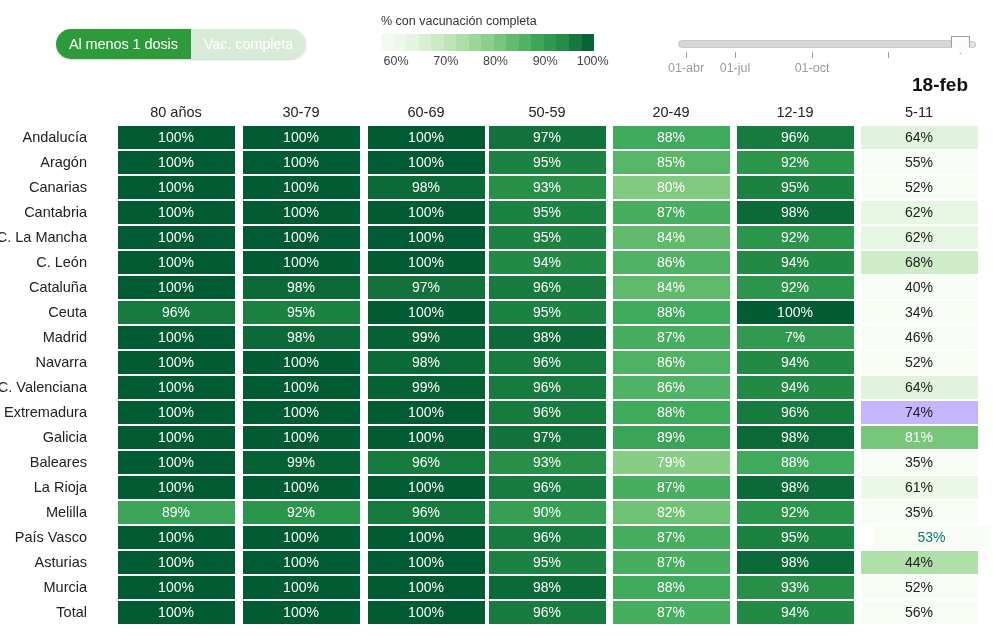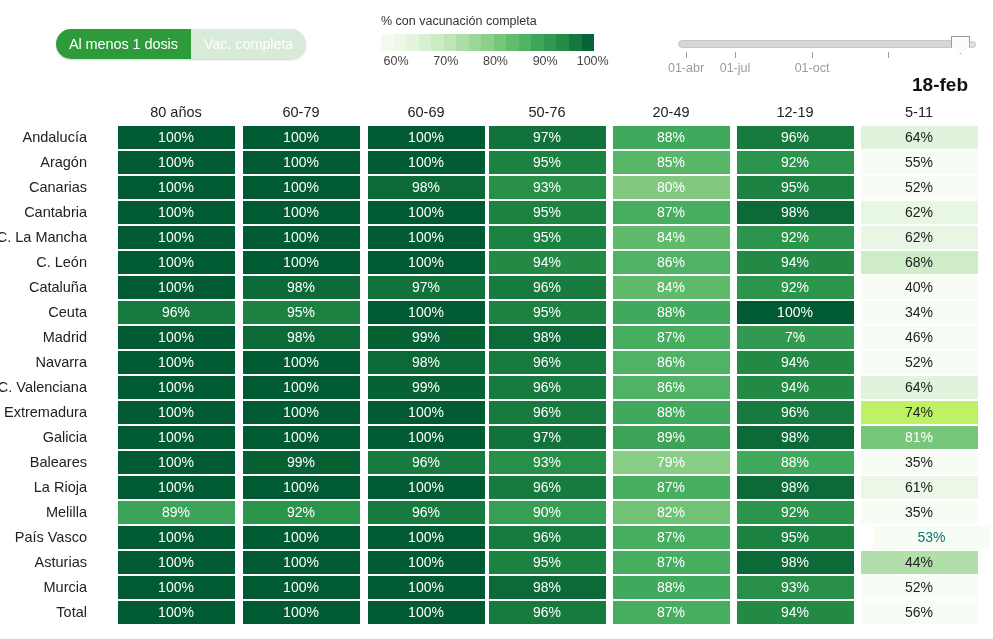--- a/index.html
+++ b/index.html
@@ -235,23 +235,23 @@
       <div class="slider-tick" style="left: 134px;"></div>
       <div class="slider-tick-label" style="left: 134px;">01-oct</div>
       <div class="slider-tick" style="left: 210px;"></div>
     </div>
 
 </div>
 
 <div id="table">
   <div id="col-headers">
       <div class="col-header" style="left: 117.5px; width: 117px;">80 años</div>
-      <div class="col-header" style="left: 242.5px; width: 117px;">60-79</div>
+      <div class="col-header" style="left: 242.5px; width: 117px;">30-79</div>
       <div class="col-header" style="left: 367.5px; width: 117px;">60-69</div>
-      <div class="col-header" style="left: 488.5px; width: 117px;">50-76</div>
+      <div class="col-header" style="left: 488.5px; width: 117px;">50-59</div>
       <div class="col-header" style="left: 612.5px; width: 117px;">20-49</div>
       <div class="col-header" style="left: 736.5px; width: 117px;">12-19</div>
       <div class="col-header" style="left: 860.5px; width: 117px;">5-11</div>
     </div>
   <div id="grid-body">
       <div class="grid-row">
         <div class="row-label">Andalucía</div>
         <div class="cell" style="left: 117.5px; width: 117px; background: rgb(0, 90, 50); color: rgb(255, 255, 255);">100%</div>
         <div class="cell" style="left: 242.5px; width: 117px; background: rgb(0, 90, 50); color: rgb(255, 255, 255);">100%</div>
         <div class="cell" style="left: 367.5px; width: 117px; background: rgb(0, 90, 50); color: rgb(255, 255, 255);">100%</div>
@@ -361,21 +361,21 @@
         <div class="cell" style="left: 860.5px; width: 117px; background: rgb(225, 243, 220); color: rgb(34, 34, 34);">64%</div>
       </div>
       <div class="grid-row">
         <div class="row-label">Extremadura</div>
         <div class="cell" style="left: 117.5px; width: 117px; background: rgb(0, 90, 50); color: rgb(255, 255, 255);">100%</div>
         <div class="cell" style="left: 242.5px; width: 117px; background: rgb(0, 90, 50); color: rgb(255, 255, 255);">100%</div>
         <div class="cell" style="left: 367.5px; width: 117px; background: rgb(0, 90, 50); color: rgb(255, 255, 255);">100%</div>
         <div class="cell" style="left: 488.5px; width: 117px; background: rgb(23, 122, 62); color: rgb(255, 255, 255);">96%</div>
         <div class="cell" style="left: 612.5px; width: 117px; background: rgb(64, 170, 92); color: rgb(255, 255, 255);">88%</div>
         <div class="cell" style="left: 736.5px; width: 117px; background: rgb(23, 122, 62); color: rgb(255, 255, 255);">96%</div>
-        <div class="cell" style="left: 860.5px; width: 117px; background: #bef264; color: rgb(34, 34, 34);">74%</div>
+        <div class="cell" style="left: 860.5px; width: 117px; background: #c4b5fd; color: rgb(34, 34, 34);">74%</div>
       </div>
       <div class="grid-row">
         <div class="row-label">Galicia</div>
         <div class="cell" style="left: 117.5px; width: 117px; background: rgb(0, 90, 50); color: rgb(255, 255, 255);">100%</div>
         <div class="cell" style="left: 242.5px; width: 117px; background: rgb(0, 90, 50); color: rgb(255, 255, 255);">100%</div>
         <div class="cell" style="left: 367.5px; width: 117px; background: rgb(0, 90, 50); color: rgb(255, 255, 255);">100%</div>
         <div class="cell" style="left: 488.5px; width: 117px; background: rgb(17, 114, 59); color: rgb(255, 255, 255);">97%</div>
         <div class="cell" style="left: 612.5px; width: 117px; background: rgb(59, 164, 88); color: rgb(255, 255, 255);">89%</div>
         <div class="cell" style="left: 736.5px; width: 117px; background: rgb(11, 106, 56); color: rgb(255, 255, 255);">98%</div>
         <div class="cell" style="left: 860.5px; width: 117px; background: rgb(120, 198, 121); color: rgb(255, 255, 255);">81%</div>

